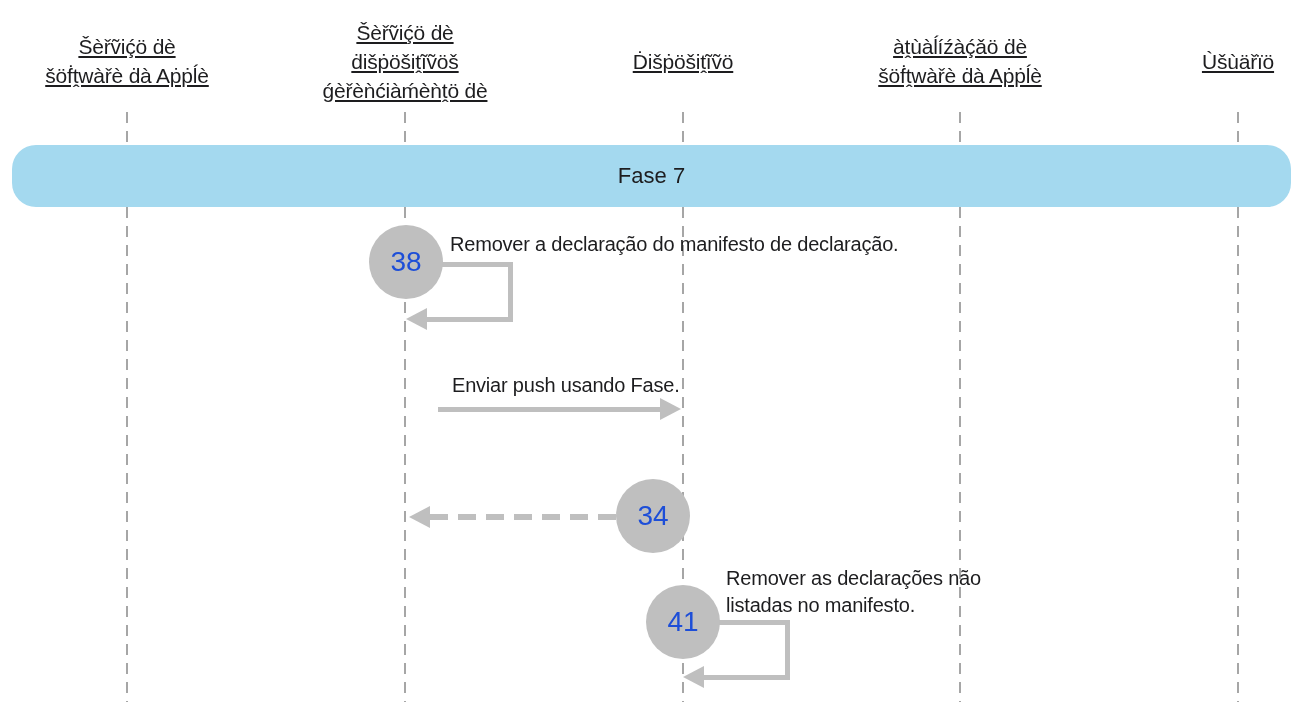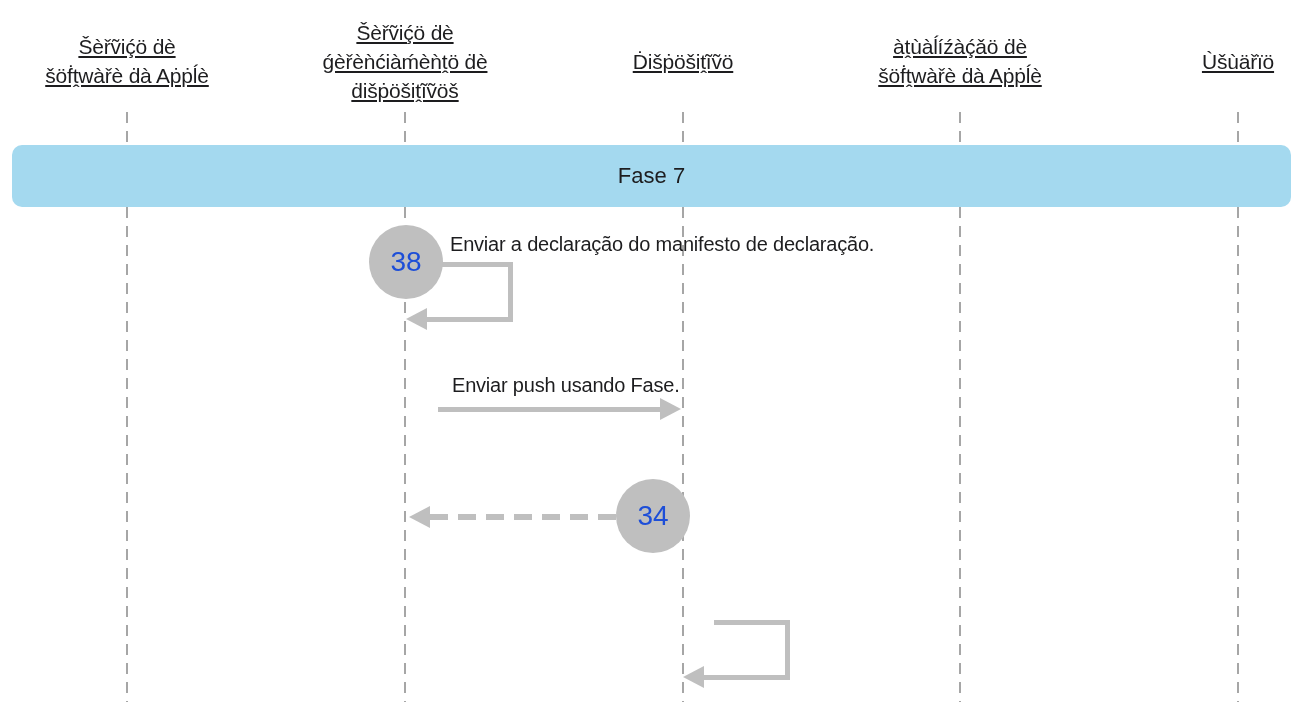--- a/index.html
+++ b/index.html
@@ -19,21 +19,21 @@
     background-image:repeating-linear-gradient(to bottom,var(--lifeline) 0 11px,transparent 11px 19px);
   }
   .actor{
     position:absolute;top:14px;height:94px;transform:translateX(-50%);
     display:flex;flex-direction:column;justify-content:center;
     text-align:center;font-size:21px;line-height:29px;letter-spacing:-0.2px;white-space:nowrap;text-decoration:underline;
   }
   .actor span{display:block;}
   .banner{
     position:absolute;left:12px;top:145px;width:1279px;height:62px;
-    background:var(--banner);border-radius:10px;
+    background:var(--banner);border-radius:24px;
     display:flex;align-items:center;justify-content:center;font-size:22px;
   }
   .circle{
     position:absolute;width:74px;height:74px;border-radius:50%;background:var(--circle);
     display:flex;align-items:center;justify-content:center;
     font-size:28px;font-weight:500;color:#1d4ed8;z-index:3;
   }
   .lbl{
     position:absolute;font-size:20px;line-height:27px;letter-spacing:-0.2px;
     white-space:pre;z-index:2;
@@ -66,55 +66,60 @@
   <div class="lifeline" style="left:682px"></div>
   <div class="lifeline" style="left:959px"></div>
   <div class="lifeline" style="left:1237px"></div>
 
   <div class="actor" style="left:127px">
     <span>Šèřṽiḉö ḋè</span>
     <span>šöḟṱwàřè ḋà Aṗṗĺè</span>
   </div>
   <div class="actor" style="left:405px">
     <span>Šèřṽiḉö ḋè</span>
+    <span>ḋišṗöšiṱĩṽöš</span>
     <span>ǵèřèǹćiàḿèǹṱö ḋè</span>
-    <span>ḋišṗöšiṱĩṽöš</span>
   </div>
   <div class="actor" style="left:683px">
     <span>Ḋišṗöšiṱĩṽö</span>
   </div>
   <div class="actor" style="left:960px">
     <span>àṱùàĺíźàḉǎö ḋè</span>
     <span>šöḟṱwàřè ḋà Aṗṗĺè</span>
   </div>
   <div class="actor" style="left:1238px">
     <span>Ùšùäřïö</span>
   </div>
 
   <div class="banner">
     <span>Fase 7</span>
   </div>
 
   <div class="circle" style="left:369px;top:225px">
     <span>38</span>
   </div>
-  <div class="lbl" style="left:450px;top:231px">Enviar a declaração do manifesto de declaração.</div>
+  <div class="lbl" style="left:450px;top:231px">Remover a declaração do manifesto de declaração.</div>
   <div class="seg h" style="left:437px;top:262px;width:76px"></div>
   <div class="seg v" style="left:508px;top:262px;height:60px"></div>
   <div class="seg h" style="left:427px;top:317px;width:86px"></div>
   <div class="ah-left" style="left:406px;top:308px"></div>
 
   <div class="lbl" style="left:452px;top:372px">Enviar push usando Fase.</div>
   <div class="seg h" style="left:438px;top:407px;width:224px"></div>
   <div class="ah-right" style="left:660px;top:398px"></div>
 
   <div class="circle" style="left:616px;top:479px">
     <span>34</span>
   </div>
   <div class="seg dash" style="left:430px;top:514px;width:218px"></div>
   <div class="ah-left" style="left:409px;top:506px"></div>
 
+  <div class="circle" style="left:646px;top:585px">
+    <span>41</span>
+  </div>
+  <div class="lbl" style="left:726px;top:565px">Remover as declarações não
+listadas no manifesto.</div>
   <div class="seg h" style="left:714px;top:620px;width:76px"></div>
   <div class="seg v" style="left:785px;top:620px;height:60px"></div>
   <div class="seg h" style="left:704px;top:675px;width:86px"></div>
   <div class="ah-left" style="left:683px;top:666px"></div>
 
 </div>
 
 </body></html>

